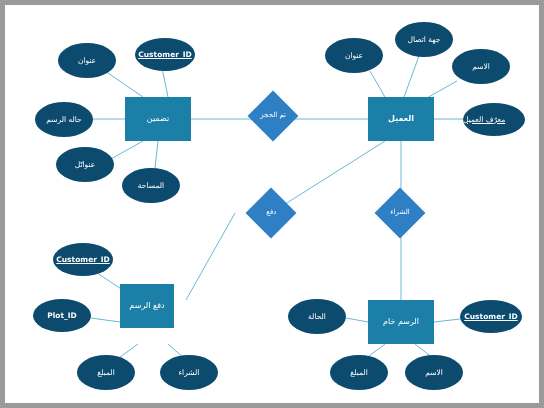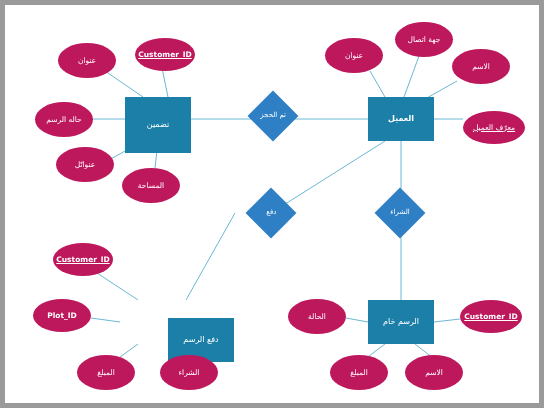--- a/index.html
+++ b/index.html
@@ -33,21 +33,21 @@
     color: #ffffff;
     line-height: 1.05;
     box-sizing: border-box;
     direction: rtl;
   }
   .entity {
     background: #1b7fa8;
     font-size: 8px;
   }
   .attribute {
-    background: #be185d;
+    background: #0c4a6e;
     border-radius: 50%;
     font-size: 7.5px;
   }
   .attribute.key > span { text-decoration: underline; }
   .relationship {
     background: #2f7fc4;
     font-size: 7px;
     transform: rotate(45deg);
   }
   .relationship > span {
@@ -80,27 +80,27 @@
       <line x1="133" y1="295" x2="92" y2="268" stroke="#6bb8d4" stroke-width="1"></line>
       <line x1="115" y1="317" x2="86" y2="313" stroke="#6bb8d4" stroke-width="1"></line>
       <line x1="133" y1="339" x2="111" y2="355" stroke="#6bb8d4" stroke-width="1"></line>
       <line x1="163" y1="339" x2="180" y2="354" stroke="#6bb8d4" stroke-width="1"></line>
       <line x1="363" y1="317" x2="341" y2="313" stroke="#6bb8d4" stroke-width="1"></line>
       <line x1="429" y1="317" x2="455" y2="314" stroke="#6bb8d4" stroke-width="1"></line>
       <line x1="380" y1="339" x2="360" y2="354" stroke="#6bb8d4" stroke-width="1"></line>
       <line x1="410" y1="339" x2="428" y2="353" stroke="#6bb8d4" stroke-width="1"></line>
     </svg>
   <div id="nodes">
-      <div class="node entity" style="left: 120px; top: 92px; width: 66px; height: 56px;">
+      <div class="node entity" style="left: 120px; top: 92px; width: 66px; height: 44px;">
         <span>تضمين</span>
       </div>
       <div class="node entity" style="left: 363px; top: 92px; width: 66px; height: 44px; font-weight: bold;">
         <span>العميل</span>
       </div>
-      <div class="node entity" style="left: 115px; top: 313px; width: 66px; height: 44px; margin-left: 48px;">
+      <div class="node entity" style="left: 115px; top: 279px; width: 54px; height: 44px;">
         <span>دفع الرسم</span>
       </div>
       <div class="node entity" style="left: 363px; top: 295px; width: 66px; height: 44px;">
         <span>الرسم خام</span>
       </div>
       <div class="node attribute" style="left: 53px; top: 38px; width: 58px; height: 35px;">
         <span>عنوان</span>
       </div>
       <div class="node attribute key latin" style="left: 130px; top: 33px; width: 60px; height: 33px;">
         <span>Customer_ID</span>
@@ -116,21 +116,21 @@
       </div>
       <div class="node attribute" style="left: 320px; top: 33px; width: 58px; height: 35px;">
         <span>عنوان</span>
       </div>
       <div class="node attribute" style="left: 390px; top: 17px; width: 58px; height: 35px;">
         <span>جهة اتصال</span>
       </div>
       <div class="node attribute" style="left: 447px; top: 44px; width: 58px; height: 35px;">
         <span>الاسم</span>
       </div>
-      <div class="node attribute key" style="left: 458px; top: 106px; width: 62px; height: 33px;">
+      <div class="node attribute key" style="left: 458px; top: 98px; width: 62px; height: 33px; justify-content: flex-end;">
         <span>معرّف العميل</span>
       </div>
       <div class="node attribute key latin" style="left: 48px; top: 238px; width: 60px; height: 33px;">
         <span>Customer_ID</span>
       </div>
       <div class="node attribute latin" style="left: 28px; top: 294px; width: 58px; height: 33px;">
         <span>Plot_ID</span>
       </div>
       <div class="node attribute" style="left: 72px; top: 350px; width: 58px; height: 35px;">
         <span>المبلغ</span>

